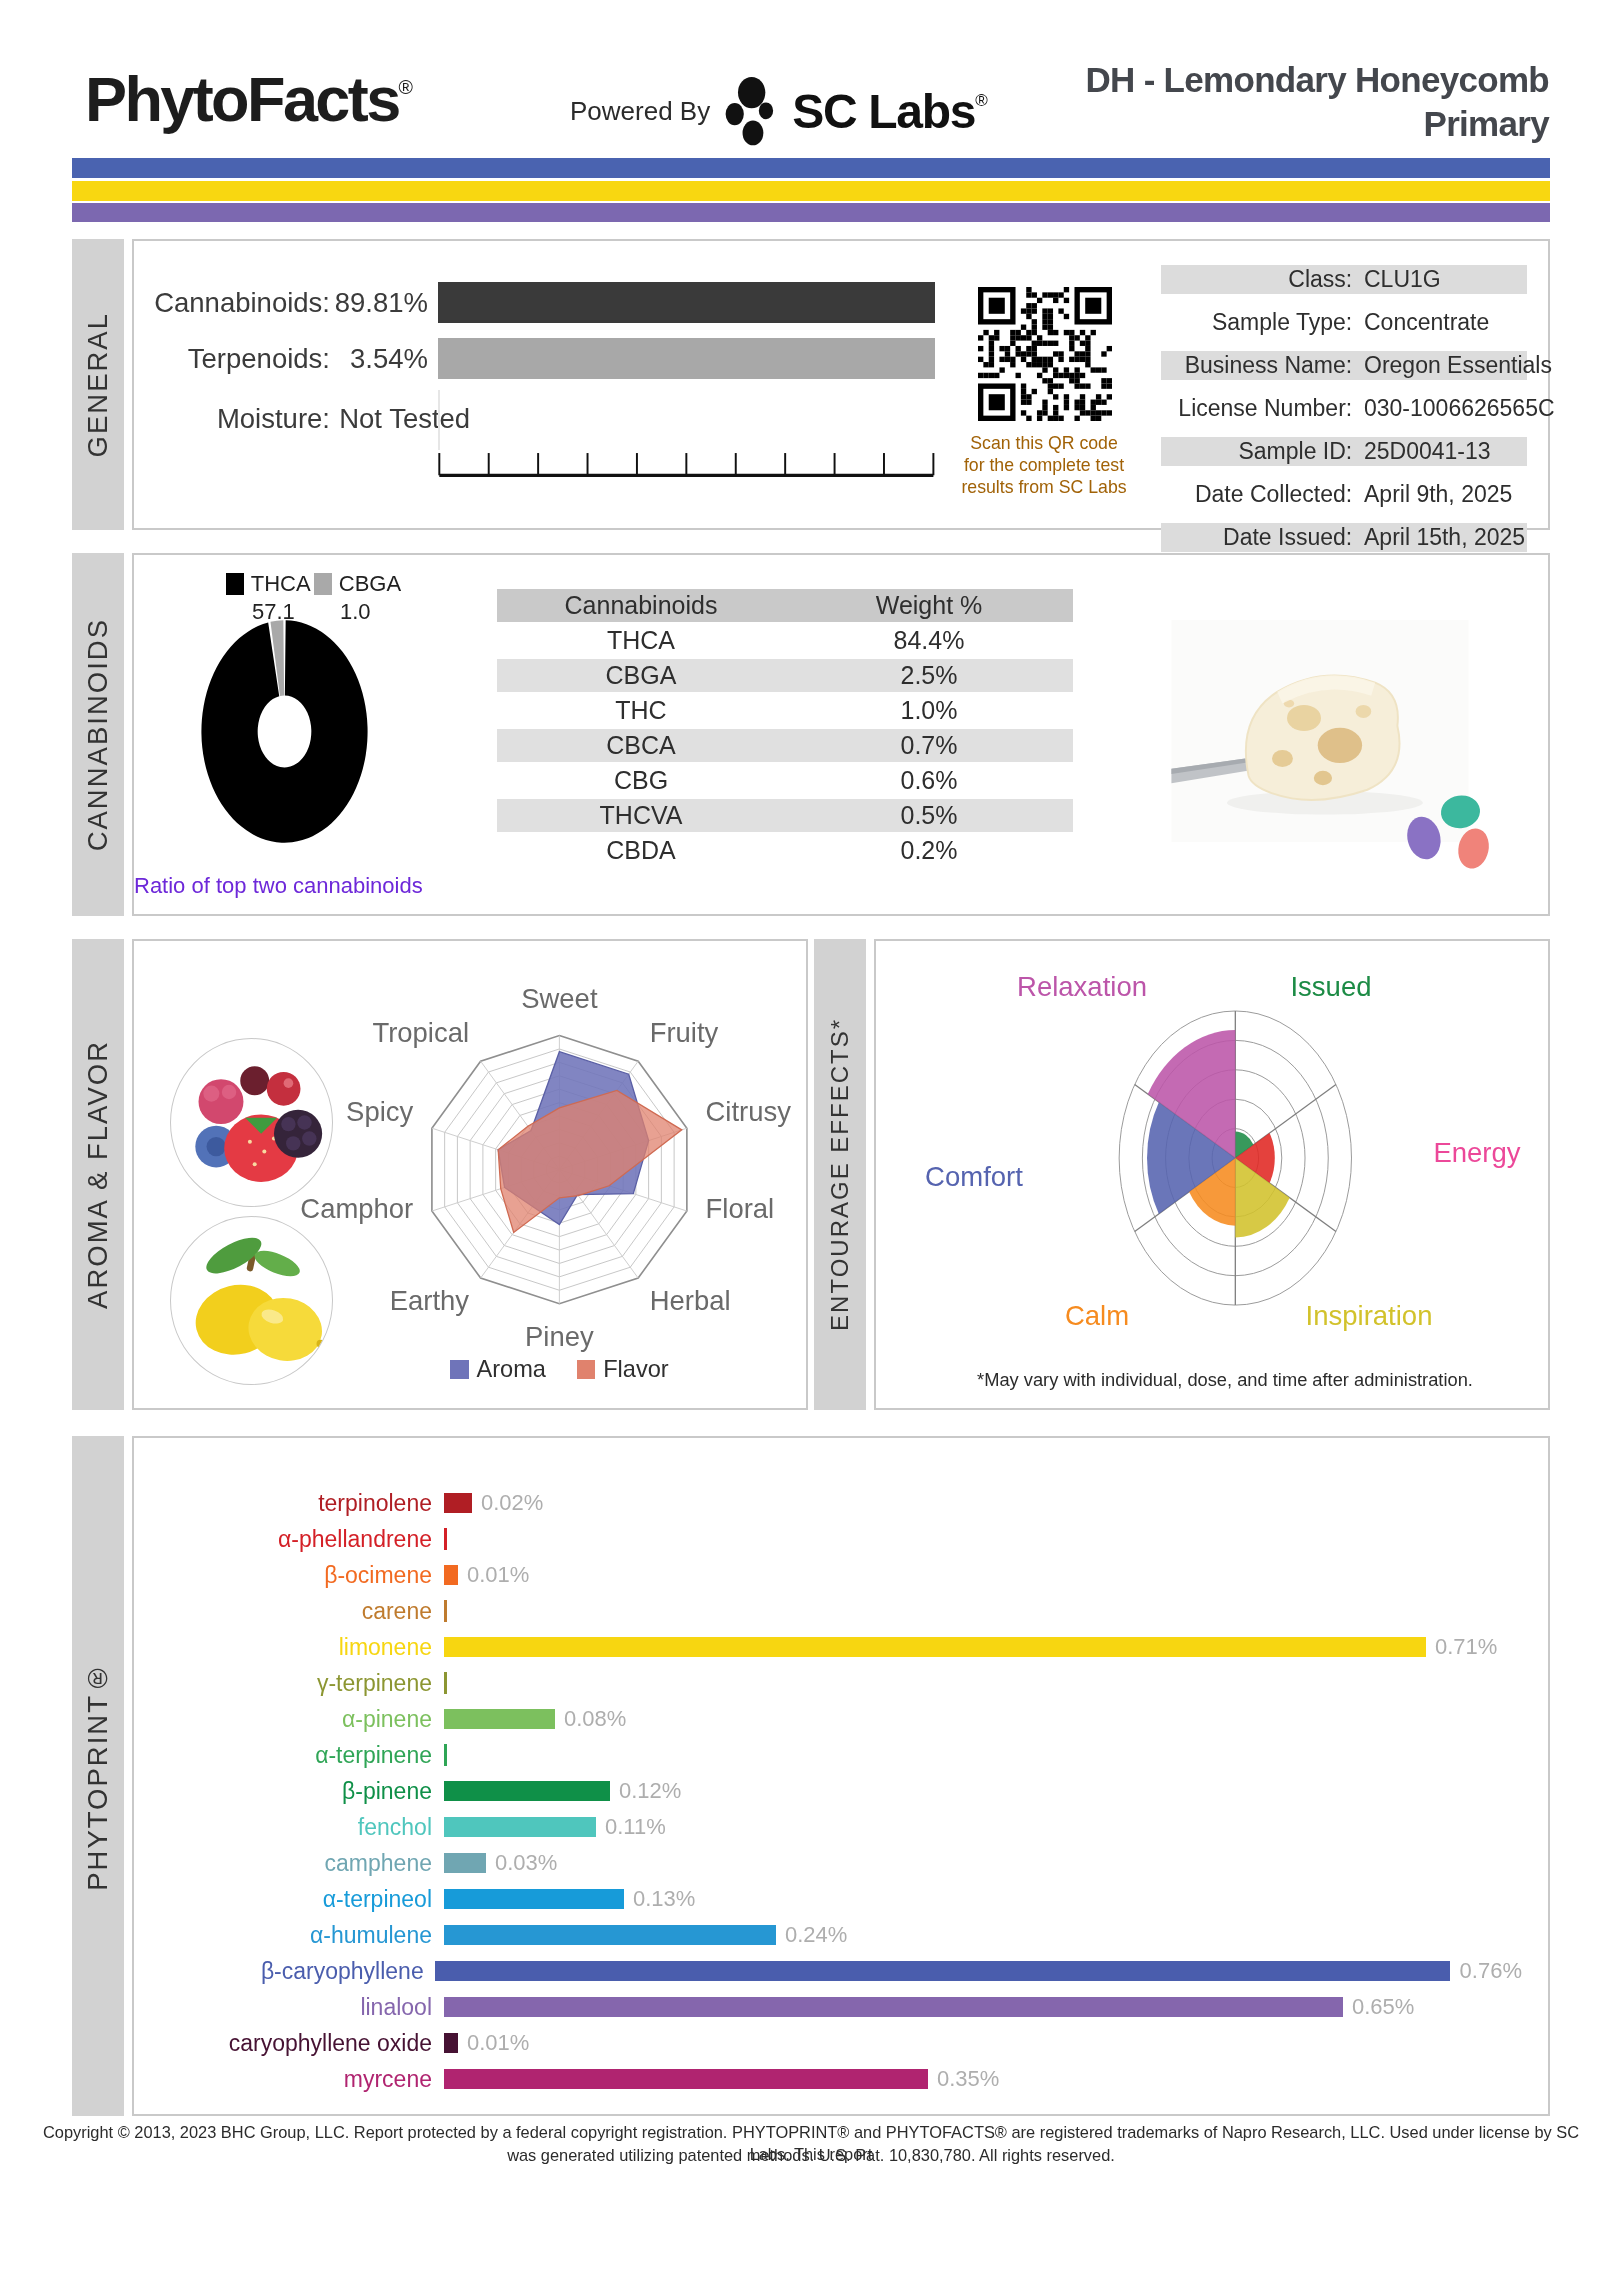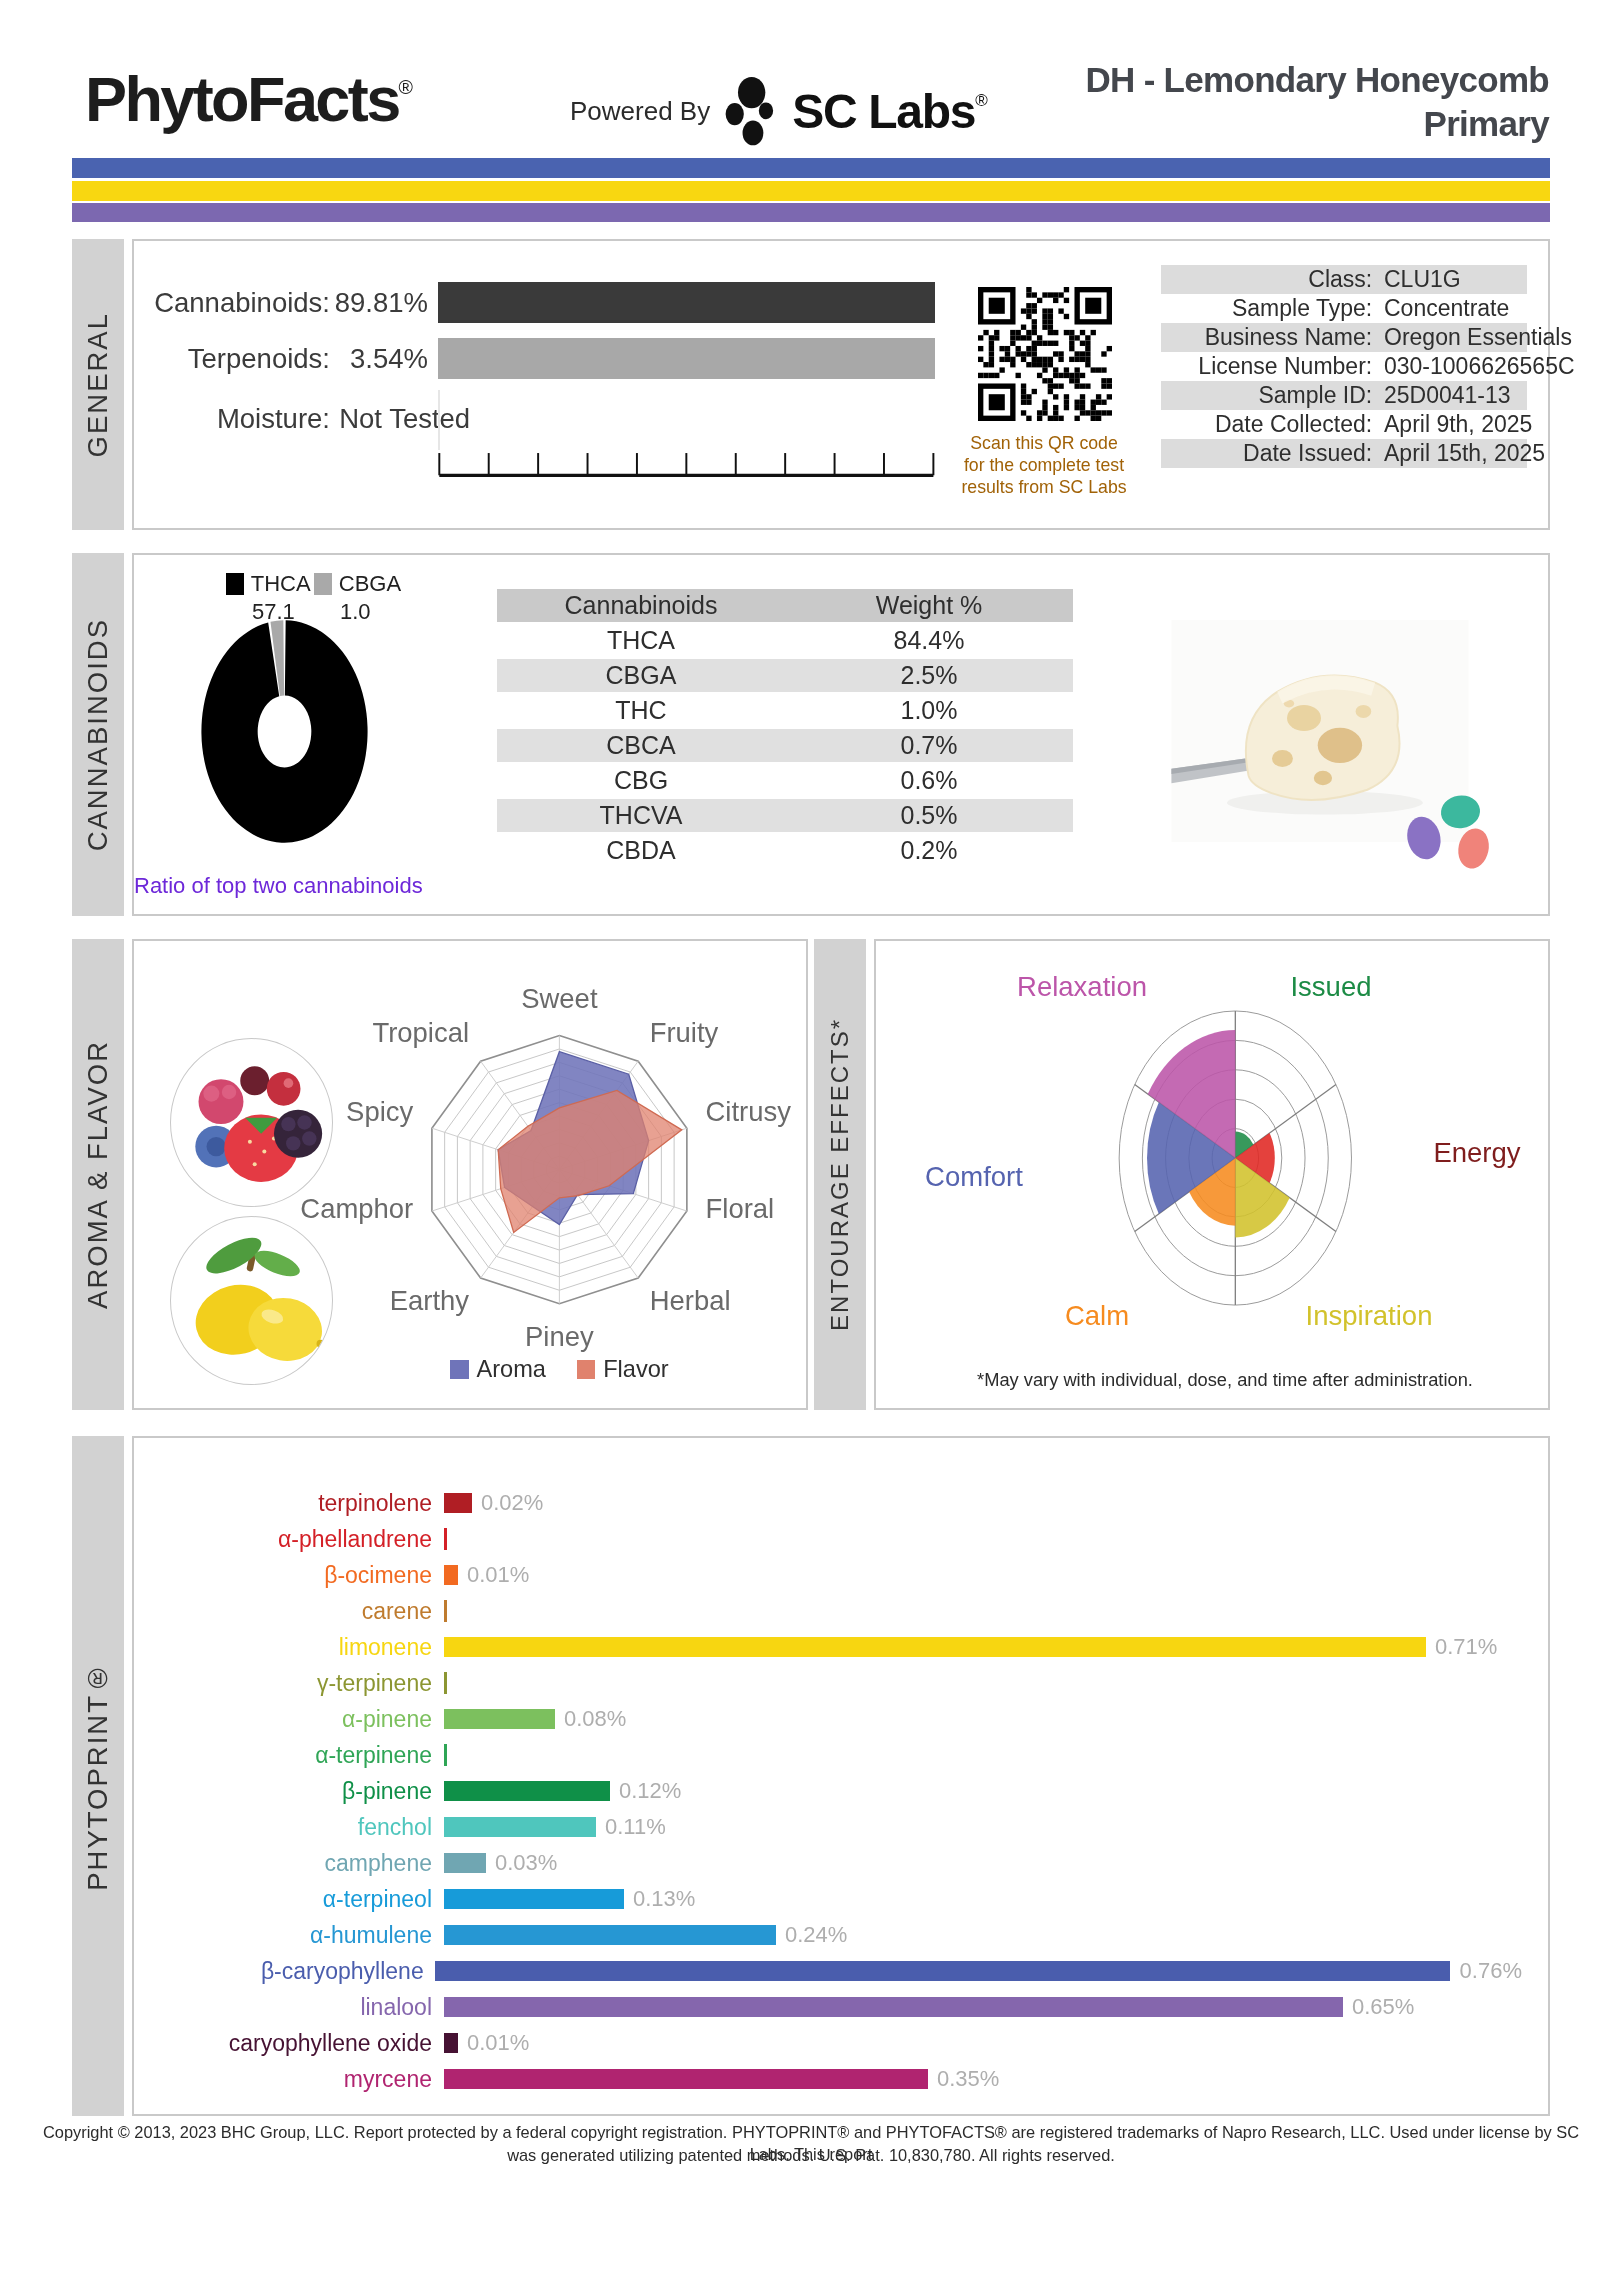--- a/index.html
+++ b/index.html
@@ -29,21 +29,21 @@
   .g-row{position:absolute;left:0;height:41px;display:flex;align-items:center;}
   .g-label{width:196px;text-align:right;font-size:27.5px;color:#3b3b3b;}
   .g-value{width:98px;text-align:right;font-size:27.5px;color:#3b3b3b;white-space:nowrap;}
   .g-value.left{text-align:left;padding-left:9.2px;width:170px;}
   .g-bar{height:41px;margin-left:9.8px;width:497px;}
   .g-vline{position:absolute;left:304px;top:149px;width:2px;height:60px;background:#e6e6e6;}
   .g-ruler{position:absolute;left:304px;top:208px;}
   .qr{position:absolute;left:844px;top:46px;}
   .qr-caption{position:absolute;left:799px;top:191px;width:222px;text-align:center;font-size:17.7px;line-height:22px;color:#a16207;}
   .info-table{position:absolute;left:1027px;top:23.6px;width:366px;}
-  .info-row{display:flex;align-items:center;height:29px;margin-bottom:0;font-size:23px;color:#2e2e2e;padding-left:20px;}
+  .info-row{display:flex;align-items:center;height:29px;margin-bottom:14px;font-size:23px;color:#2e2e2e;}
   .info-row.shaded{background:#dcdcdc;}
   .info-label{flex:0 0 203px;text-align:right;padding-right:11.8px;box-sizing:border-box;}
   .info-value{flex:1;text-align:left;white-space:nowrap;}
 
   
   .leg-item{position:absolute;display:flex;flex-direction:column;}
   .leg-top{display:flex;align-items:center;gap:6.5px;font-size:22px;color:#222;}
   .leg-sq{width:18.3px;height:22px;}
   .leg-val{font-size:22px;color:#222;padding-left:26px;margin-top:1.3px;}
   .donut-caption{position:absolute;left:0;top:318px;width:307px;text-align:left;font-size:22px;color:#6d28d9;}
@@ -564,21 +564,21 @@
           <line x1="230" y1="277" x2="76.06398447731607" y2="389.5000000000001" stroke="#7f7f7f" stroke-width="2"></line>
           <line x1="230" y1="277" x2="76.06398447731604" y2="164.49999999999997" stroke="#7f7f7f" stroke-width="2"></line>
           <path d="M230,277 L230,236.5 A31.995,40.5 0 0 1 257.7084827940831,256.75 Z" fill="#1c8b45" fill-opacity="0.88"></path>
           <path d="M230,277 L282.33824527771253,238.75 A60.435,76.5 0 0 1 282.33824527771253,315.25 Z" fill="#e02722" fill-opacity="0.88"></path>
           <path d="M230,277 L313.1254483822494,337.75 A95.985,121.5 0 0 1 230,398.5 Z" fill="#d2c22b" fill-opacity="0.88"></path>
           <path d="M230,277 L230,380.5 A81.765,103.5 0 0 1 159.1894328595654,328.75000000000006 Z" fill="#f68b1f" fill-opacity="0.88"></path>
           <path d="M230,277 L113.00862820276022,362.50000000000006 A135.09,171 0 0 1 113.00862820276019,191.5 Z" fill="#5563af" fill-opacity="0.88"></path>
           <path d="M230,277 L96.07566649526495,179.125 A154.64249999999998,195.74999999999997 0 0 1 229.99999999999997,81.25000000000003 Z" fill="#bc55a9" fill-opacity="0.88"></path>
         </svg>
       <span class="ent-label" style="left: 455px; top: 46px; color: rgb(28, 139, 69);">Issued</span>
-      <span class="ent-label" style="left: 601px; top: 212px; color: #7f1d1d;">Energy</span>
+      <span class="ent-label" style="left: 601px; top: 212px; color: #ec4899;">Energy</span>
       <span class="ent-label" style="left: 493px; top: 375px; color: rgb(210, 194, 43);">Inspiration</span>
       <span class="ent-label" style="left: 221px; top: 375px; color: rgb(246, 139, 31);">Calm</span>
       <span class="ent-label" style="left: 98px; top: 236px; color: rgb(85, 99, 175);">Comfort</span>
       <span class="ent-label" style="left: 206px; top: 46px; color: rgb(188, 85, 169);">Relaxation</span>
       <div class="ent-footnote">*May vary with individual, dose, and time after administration.</div>
     </div>
   </div>
 
   <div class="section" style="left:72px;top:1436px;width:1478px;height:680px;">
     <div class="strip">

